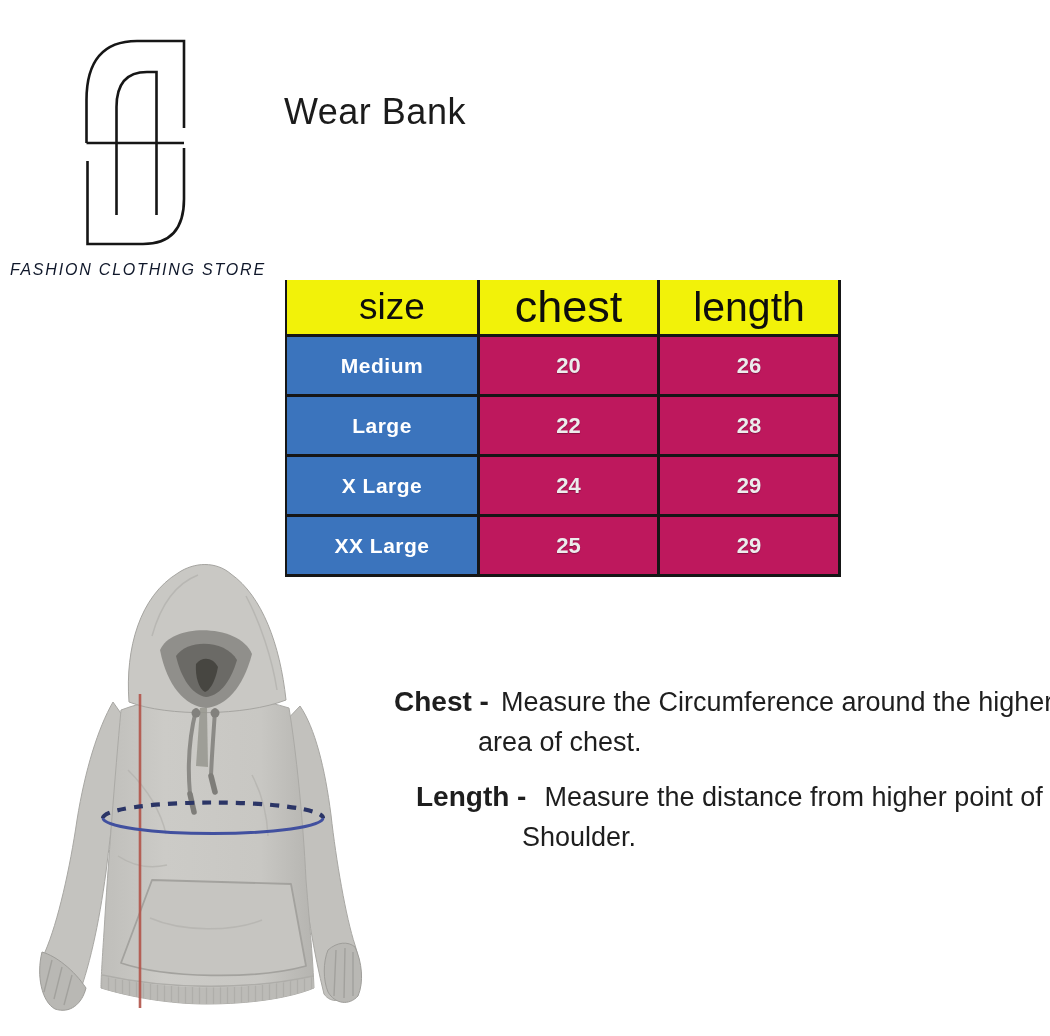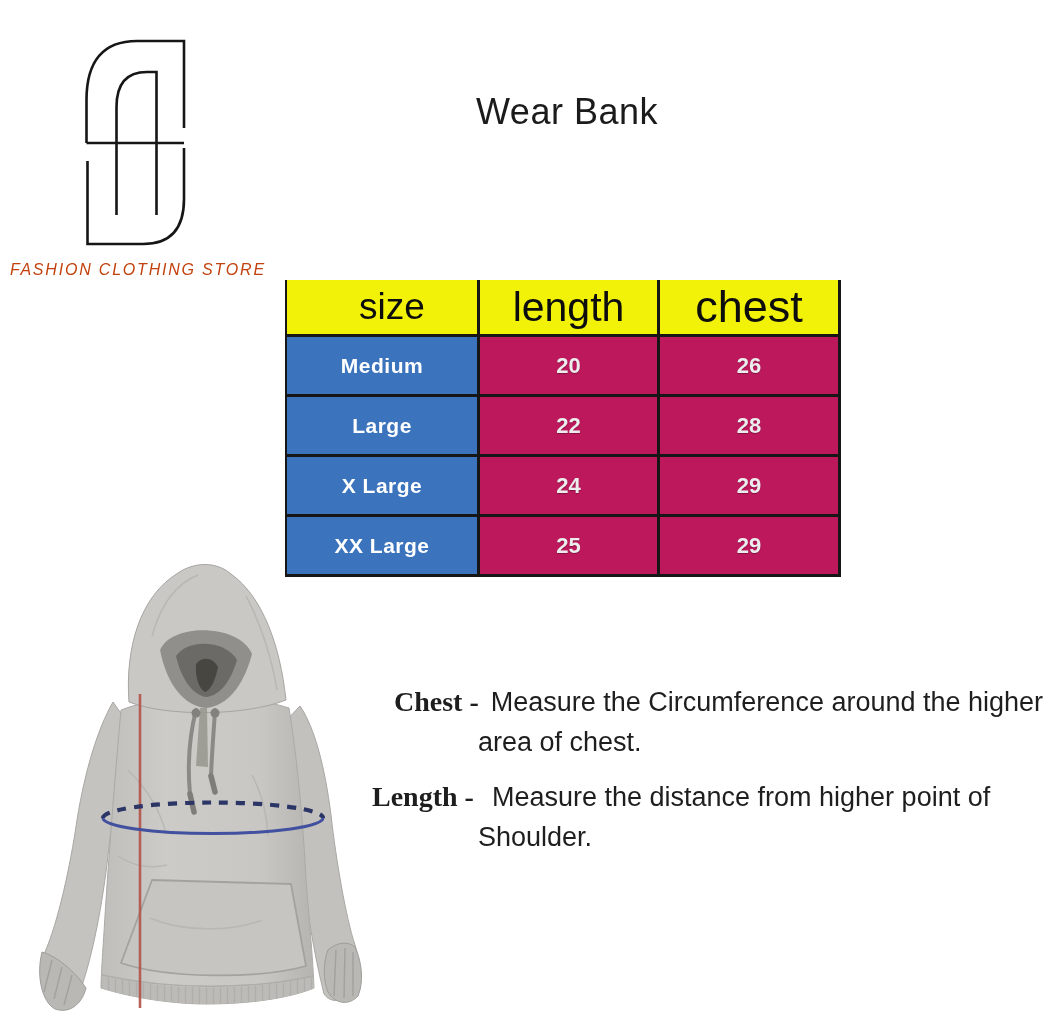--- a/index.html
+++ b/index.html
@@ -8,26 +8,26 @@
     position:relative; width:1050px; height:1036px;
     background:#ffffff; overflow:hidden;
     font-family:"Liberation Sans", sans-serif;
   }
 
   
   .logo-wrap { position:absolute; left:83px; top:36px; width:106px; height:212px; }
   .brand-label {
     position:absolute; left:10px; top:261px; width:270px;
     font-size:16px; font-style:italic; font-weight:500;
-    letter-spacing:1.8px; color:#c2410c; white-space:nowrap;
+    letter-spacing:1.8px; color:#0f172a; white-space:nowrap;
   }
 
   
   .title-1 {
-    position:absolute; left:284px; top:91px; width:566px; text-align:center;
+    position:absolute; left:284px; top:91px; width:566px; text-align:left;
     font-size:36px; font-weight:500; color:#1b1b1b; letter-spacing:0.5px;
   }
   .title-2 {
     position:absolute; left:284px; top:136px; width:566px; text-align:center;
     font-size:29px; font-weight:400; color:#1b1b1b; letter-spacing:0.3px;
   }
 
   
   .size-table {
     position:absolute; left:285px; top:280px;
@@ -54,26 +54,26 @@
     font-weight:700; font-size:22px;
     text-shadow:0 1px 1px rgba(0,0,0,0.3);
   }
 
   
   .hoodie-wrap { position:absolute; left:18px; top:560px; width:352px; height:476px; }
 
   
   .note { position:absolute; color:#1e1e1e; }
   .note-line1 { white-space:nowrap; font-size:27px; line-height:33px; }
-  .note-label { font-weight:700; font-size:28px;font-family:Liberation Serif, serif; }
+  .note-label { font-weight:700; font-size:28px; }
   .note-line2 { font-size:27px; line-height:33px; margin-top:7px; }
   #chest-note  { left:394px; top:685px; }
   #chest-note .note-label  { margin-right:12px; }
   #chest-note .note-line2  { margin-left:84px; }
-  #length-note { left:372px; top:780px; }
+  #length-note { left:416px; top:780px; }
   #length-note .note-label { margin-right:18px; }
   #length-note .note-line2 { margin-left:106px; }
 </style>
 </head>
 <body>
 
 <div class="canvas">
 
   <div class="logo-wrap">
     <svg width="106" height="212" viewBox="83 36 106 212">
@@ -84,22 +84,22 @@
         <path d="M 116.5 215 V 107 Q 116.5 72 147 72 L 156.5 72 V 215"></path>
       </g>
     </svg>
   </div>
   <div class="brand-label">FASHION CLOTHING STORE</div>
 
   <div class="title-1">Wear Bank</div>
 
   <div class="size-table">
     <div class="cell hdr hdr-size">size</div>
+    <div class="cell hdr hdr-chest">chest</div>
     <div class="cell hdr hdr-length">length</div>
-    <div class="cell hdr hdr-chest">chest</div>
 
     <div class="cell size-cell">Medium</div>
     <div class="cell val-cell">20</div>
     <div class="cell val-cell">26</div>
 
     <div class="cell size-cell">Large</div>
     <div class="cell val-cell">22</div>
     <div class="cell val-cell">28</div>
 
     <div class="cell size-cell">X Large</div>

